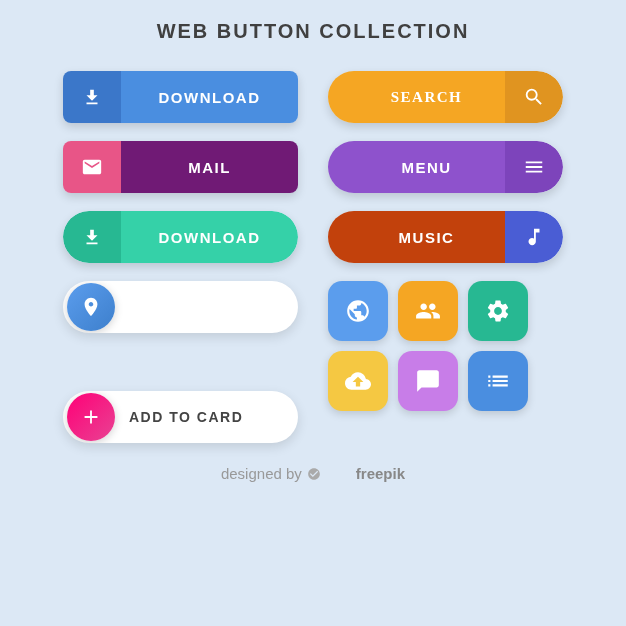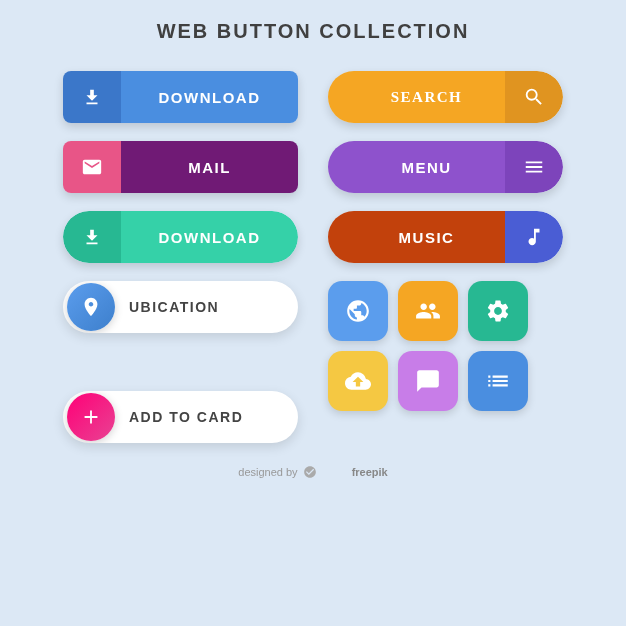--- a/index.html
+++ b/index.html
@@ -175,21 +175,21 @@
 
     .ic-globe { background: #5b9ded; }
     .ic-people { background: #f5a623; }
     .ic-gear { background: #27b892; }
     .ic-cloud { background: #f5c842; }
     .ic-chat { background: #c87de8; }
     .ic-list { background: #4a8ee0; }
 
     .footer-credit {
       margin-top: 22px;
-      font-size: 11px;
+      font-size: 15px;
       color: #999;
       display: flex;
       align-items: center;
       gap: 5px;
     }
 
     .icon-svg {
       width: 22px;
       height: 22px;
       fill: white;
@@ -236,21 +236,20 @@
       </div>
       <div class="label-section" style="border-radius:0 30px 30px 0;">DOWNLOAD</div>
     </div>
 
     <div class="btn-outline-pill" style="width:235px;">
       <div class="circle-icon location-circle">
         <svg width="22" height="22" fill="white" viewBox="0 0 24 24">
           <path d="M12 2C8.13 2 5 5.13 5 9c0 5.25 7 13 7 13s7-7.75 7-13c0-3.87-3.13-7-7-7zm0 9.5c-1.38 0-2.5-1.12-2.5-2.5s1.12-2.5 2.5-2.5 2.5 1.12 2.5 2.5-1.12 2.5-2.5 2.5z"></path>
         </svg>
       </div>
-      <div class="outline-label">UBICATION</div>
     </div>
 
     <div class="btn-outline-pill" style="width:235px;margin-top:40px;">
       <div class="circle-icon addcard-circle">
         <svg width="22" height="22" fill="white" viewBox="0 0 24 24">
           <path d="M19 13h-6v6h-2v-6H5v-2h6V5h2v6h6v2z"></path>
         </svg>
       </div>
       <div class="outline-label">ADD TO CARD</div>
     </div>

